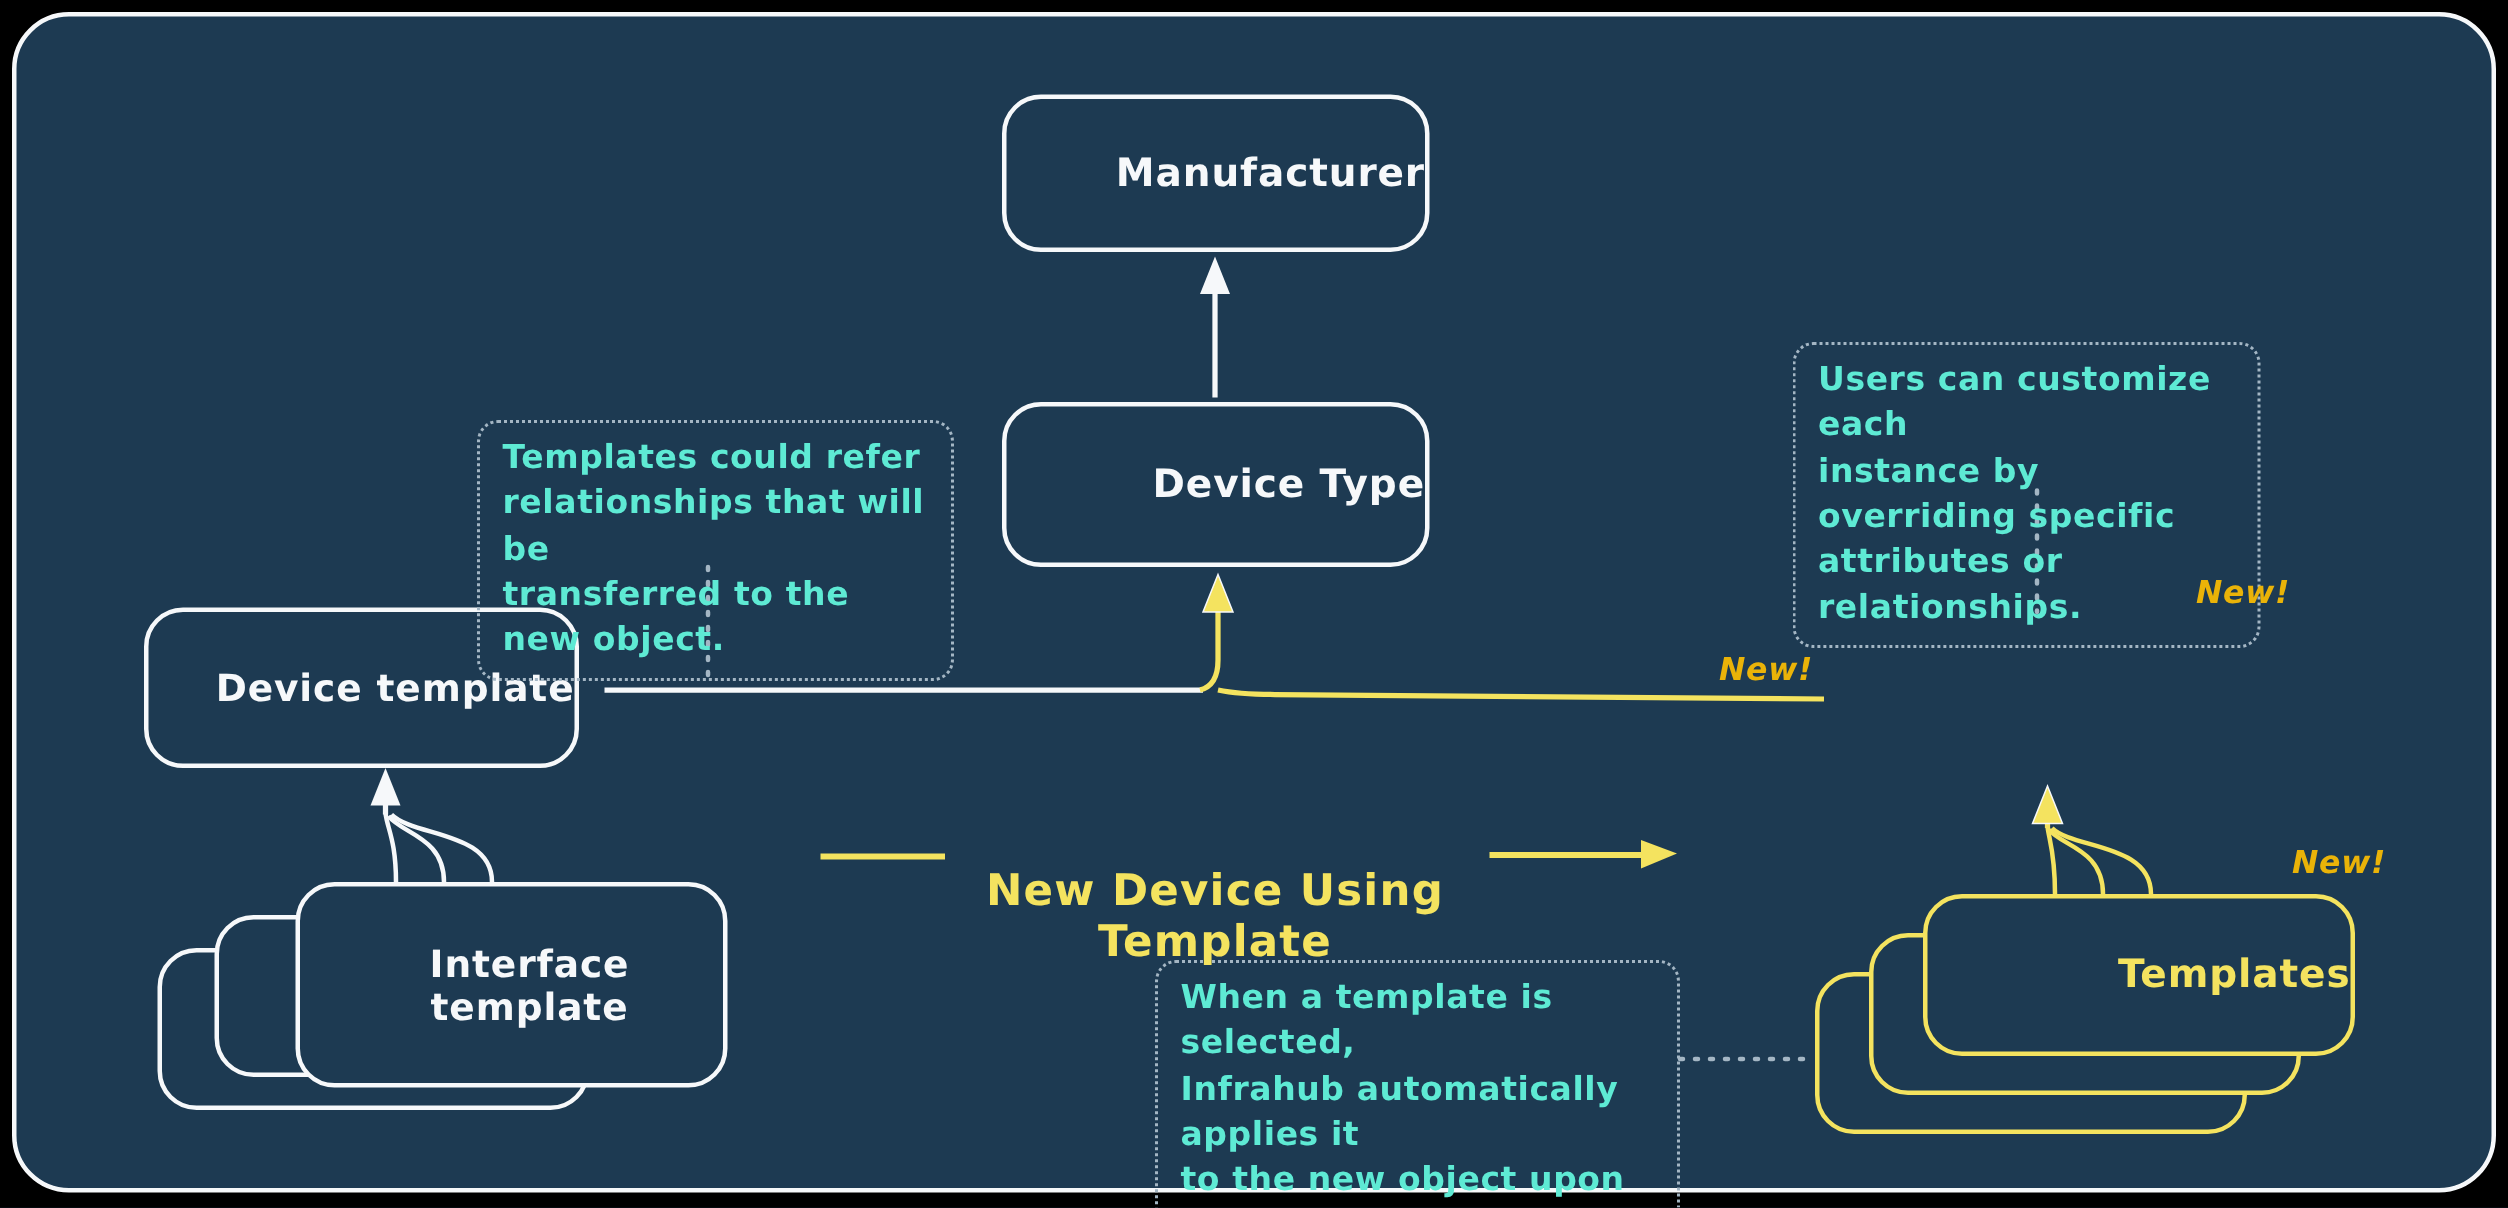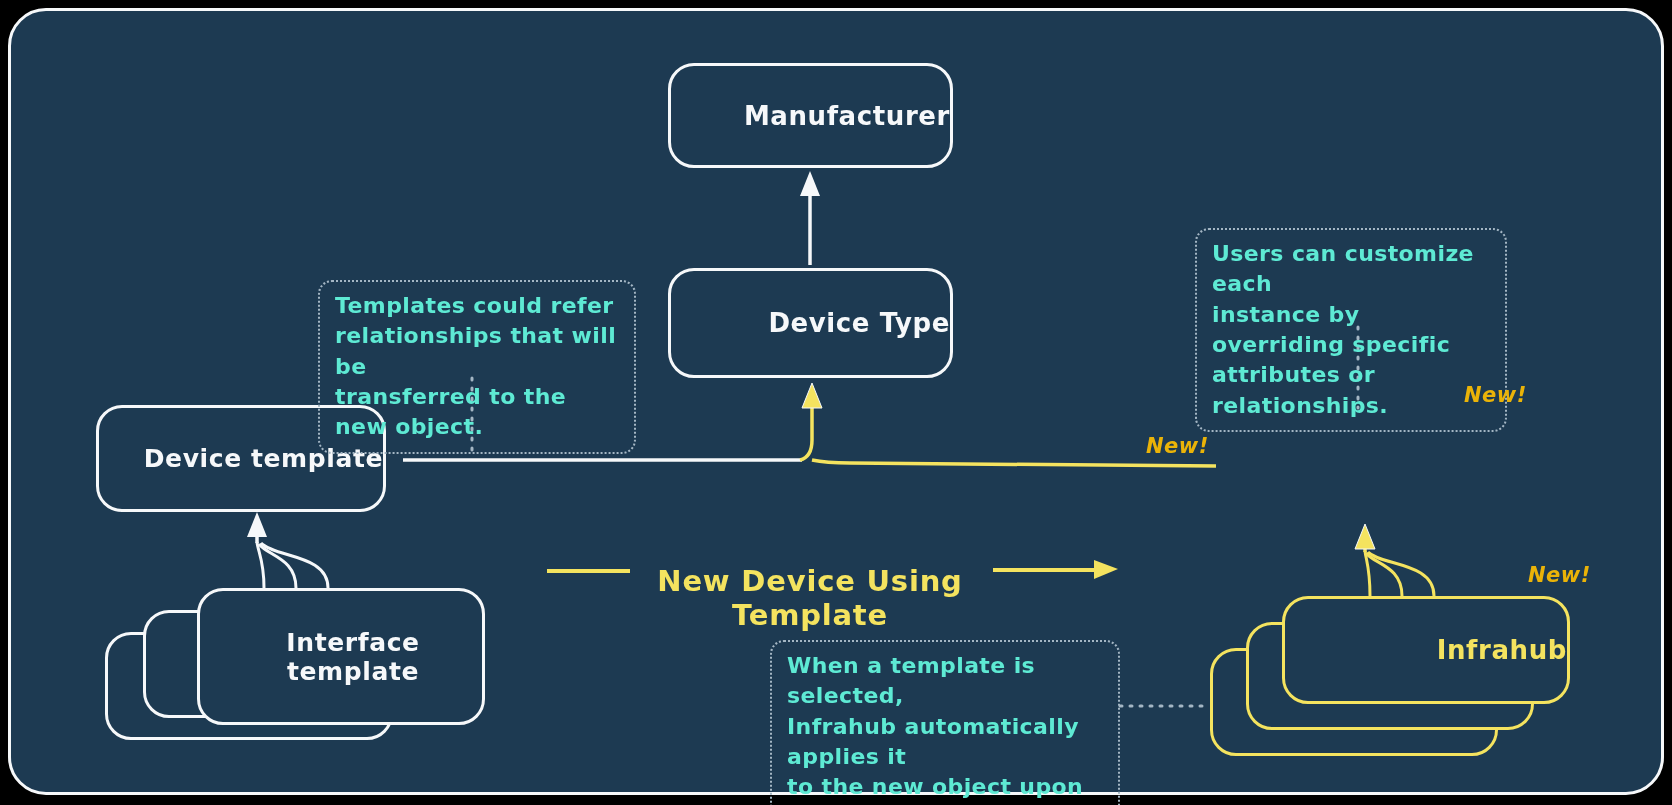--- a/index.html
+++ b/index.html
@@ -25,21 +25,21 @@
   .annotation{
     position:absolute;border:2px dotted #a4b6c4;border-radius:14px;
     color:#5eead4;font-size:22px;line-height:1.38;letter-spacing:0.4px;
     padding:9px 15px;white-space:pre-line;box-sizing:border-box;font-weight:bold;
   }
   .badge{
     position:absolute;color:#eab308;font-size:21px;font-weight:bold;
     font-style:italic;letter-spacing:0.5px;
   }
   .flow-label{
-    position:absolute;left:610px;top:564px;width:400px;text-align:center;
+    position:absolute;left:610px;top:576px;width:400px;text-align:center;
     color:#f4e35f;font-size:29px;font-weight:bold;letter-spacing:0.8px;
   }
   .lbl{pointer-events:none;}
 </style>
 </head>
 <body>
 
 <div class="stage">
   <div class="surface"></div>
 
@@ -101,21 +101,21 @@
   <div class="stackbox" style="left:105px;top:632px;width:288px;height:108px;"></div>
   <div class="stackbox" style="left:143px;top:610px;width:288px;height:108px;"></div>
   <div class="node" style="left:197px;top:588px;width:288px;height:137px;font-size:25px;padding-left:24px;">
     <span class="lbl">Interface template</span>
   </div>
 
 
   <div class="stackbox yellow" style="left:1210px;top:648px;width:288px;height:108px;"></div>
   <div class="stackbox yellow" style="left:1246px;top:622px;width:288px;height:108px;"></div>
   <div class="node yellow" style="left:1282px;top:596px;width:288px;height:108px;">
-    <span class="lbl">Infrahub</span>
+    <span class="lbl">Templates</span>
   </div>
 
   <div class="annotation" style="left:318px;top:280px;width:318px;">Templates could refer
 relationships that will be
 transferred to the new object.</div>
 
   <div class="annotation" style="left:1195px;top:228px;width:312px;">Users can customize each
 instance by overriding specific
 attributes or relationships.</div>
 

